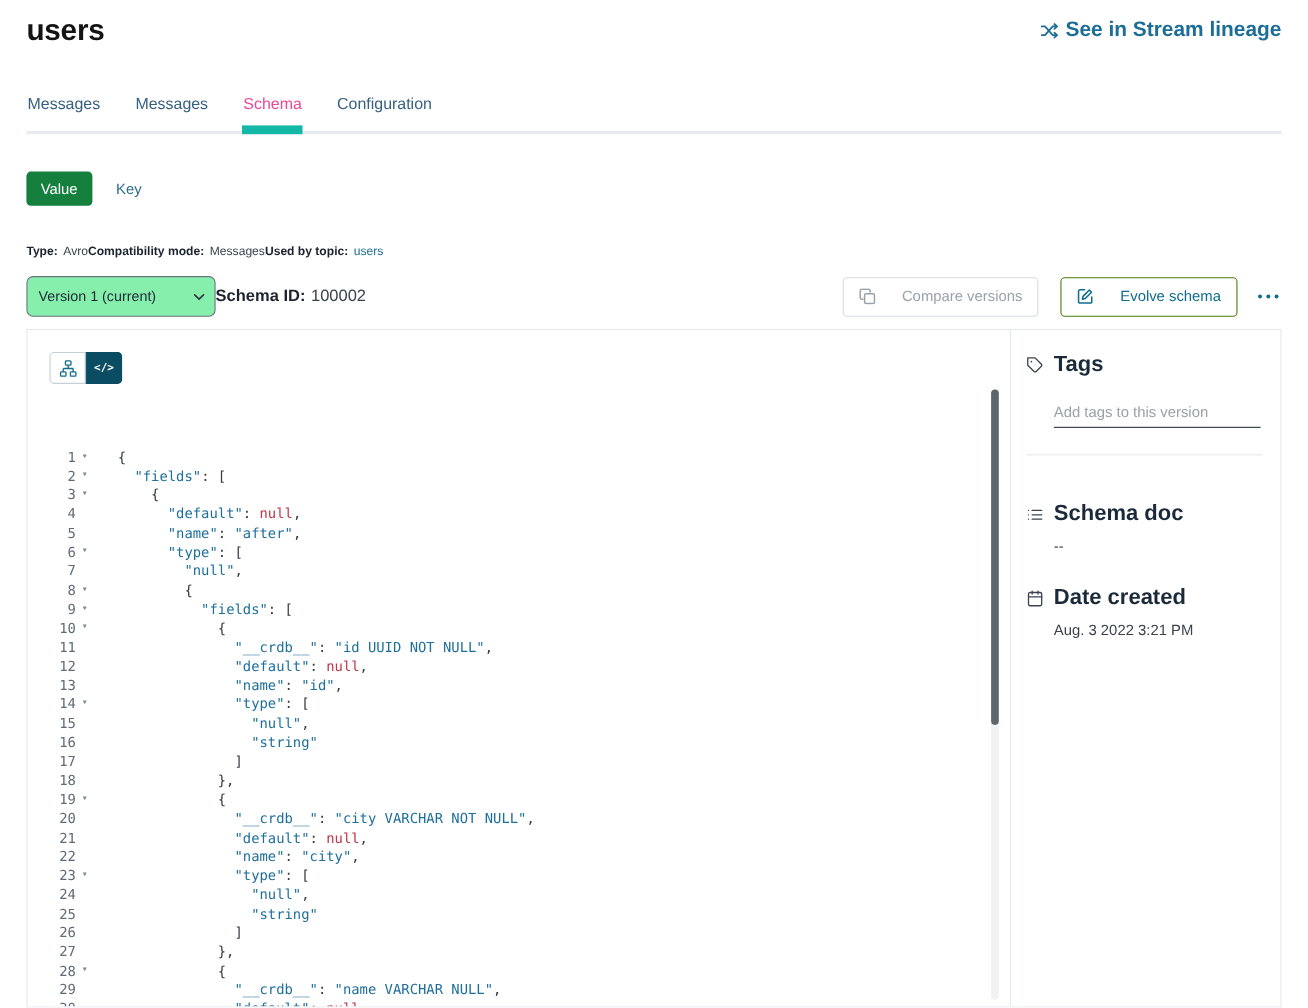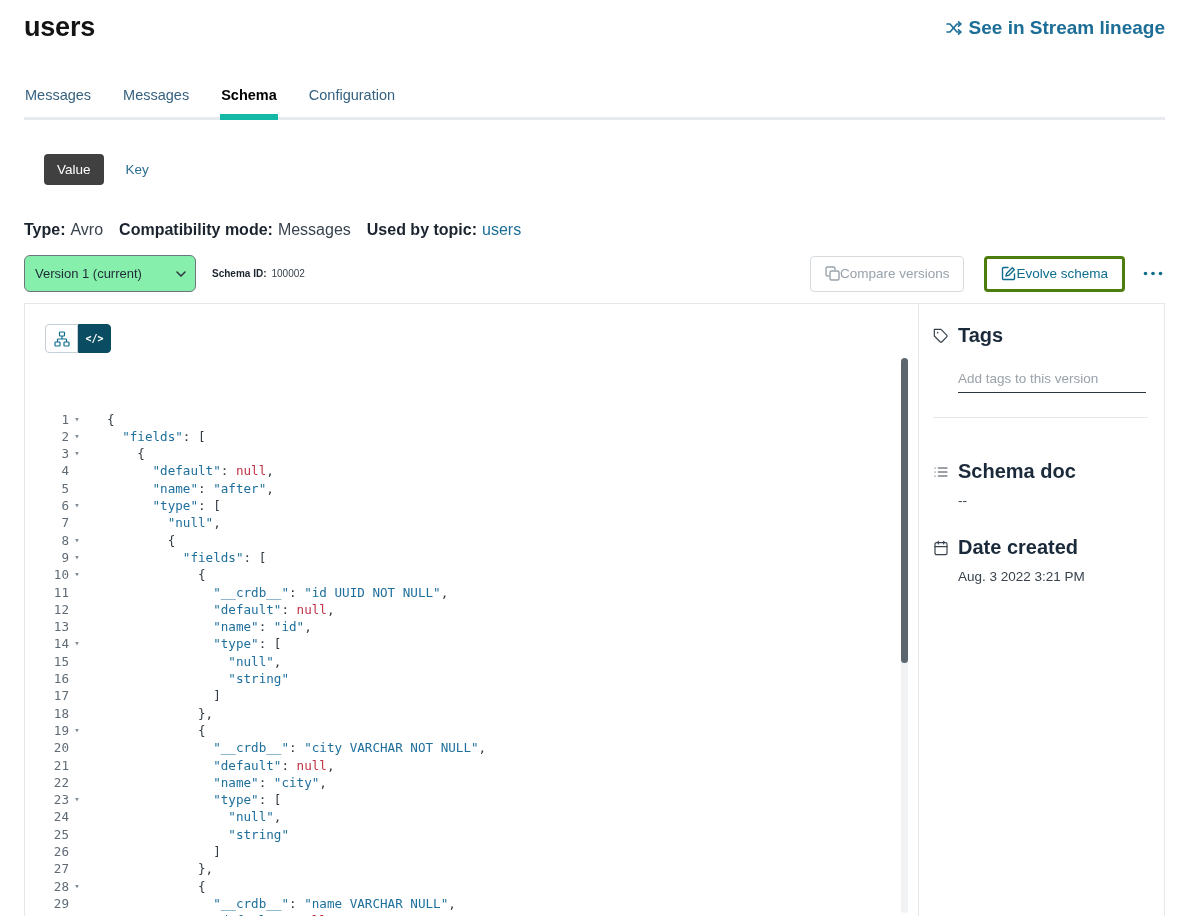--- a/index.html
+++ b/index.html
@@ -12,42 +12,42 @@
 
   
   .topbar { display: flex; justify-content: space-between; align-items: center; padding-top: 12px; }
   h1.title { font-size: 27px; font-weight: 700; color: #141414; letter-spacing: -0.2px; }
   .lineage-link { display: inline-flex; align-items: center; gap: 7px; color: #1c6e96; font-size: 19px; font-weight: 600; text-decoration: none; cursor: pointer; }
   .icon { display: inline-flex; align-items: center; }
 
   
   .tab-bar { display: flex; gap: 30px; margin-top: 44px; border-bottom: 3px solid #e7eaee; }
   .tab { font-size: 14.5px; color: #35607f; padding: 0 1px 11px; cursor: pointer; font-weight: 500; }
-  .tab.active { color: #000000; font-weight: 700; border-bottom: 6px solid #14b8a6; margin-bottom: -3px; }
+  .tab.active { color: #ec4899; font-weight: 400; border-bottom: 8px solid #14b8a6; margin-bottom: -3px; }
 
   
   .toggle-row { margin-top: 34px; display: flex; align-items: center; }
-  .btn-value { background: #404040; color: #fff; border: none; border-radius: 4px; padding: 8px 13px; font-size: 13.5px; font-family: inherit; cursor: pointer; margin-left: 20px; }
+  .btn-value { background: #15803d; color: #fff; border: none; border-radius: 4px; padding: 8px 13px; font-size: 13.5px; font-family: inherit; cursor: pointer; }
   .btn-key { background: none; border: none; color: #2c6e8e; font-size: 13.5px; margin-left: 22px; font-family: inherit; cursor: pointer; }
 
   
-  .meta-row { margin-top: 36px; font-size: 16px; display: flex; gap: 16px; align-items: baseline; }
+  .meta-row { margin-top: 36px; font-size: 11px; display: flex; align-items: baseline; }
   .meta-label { font-weight: 700; color: #1b242e; }
   .meta-value { color: #39434d; margin-left: 5px; }
   .topic-link { color: #1c6e96; text-decoration: none; cursor: pointer; margin-left: 5px; }
 
   
   .version-row { margin-top: 16px; display: flex; align-items: center; }
   .select-wrap { position: relative; width: 172px; }
   select { width: 100%; height: 37px; border: 1px solid #6c757d; border-radius: 6px; background: #86efac; font-family: Liberation Sans, sans-serif; font-size: 13px; color: #1f2a37; padding: 0 28px 0 10px; appearance: none; -webkit-appearance: none; -moz-appearance: none; cursor: pointer; }
   .select-chevron { position: absolute; right: 10px; top: 50%; transform: translateY(-50%); pointer-events: none; display: flex; color: #2b3440; }
-  .schema-id { margin-left: 16px; font-size: 10px; text-align: center; }
-  .btn { display: inline-flex; align-items: center; gap: 0; height: 36px; padding: 0 14px; border-radius: 4px; background: #fff; font-size: 13.5px; font-family: inherit; cursor: pointer; }
+  .schema-id { font-size: 15px; text-align: center; }
+  .btn { display: inline-flex; align-items: center; gap: 24px; height: 36px; padding: 0 14px; border-radius: 4px; background: #fff; font-size: 13.5px; font-family: inherit; cursor: pointer; }
   .btn-compare { margin-left: auto; border: 1px solid #d6dbe0; color: #98a2ab; }
-  .btn-evolve { margin-left: 20px; border: 3px solid #4d7c0f; color: #0e6c8c; font-weight: 500; }
+  .btn-evolve { margin-left: 20px; border: 1px solid #4d7c0f; color: #0e6c8c; font-weight: 500; }
   .btn-more { margin-left: 16px; border: none; background: none; color: #0e6c8c; display: flex; align-items: center; cursor: pointer; padding: 6px 2px; }
 
   
   .card { margin-top: 11px; display: flex; border: 1px solid #e4e8ec; height: 617px; overflow: hidden; background: #fff; }
   .code-pane { flex: 1 1 auto; min-width: 0; position: relative; border-right: 1px solid #e4e8ec; padding: 20px 0 0 20px; overflow: hidden; }
   .code-toolbar { display: inline-flex; }
   .tool-btn { width: 33px; height: 29px; display: inline-flex; align-items: center; justify-content: center; border: 1px solid #c7cfd6; background: #fff; color: #0e6c8c; cursor: pointer; }
   .tool-btn.first { border-radius: 4px 0 0 4px; }
   .tool-btn.selected { background: #0a4d63; border-color: #0a4d63; color: #fff; border-radius: 0 4px 4px 0; }
   .tool-code-glyph { font-family: "DejaVu Sans Mono", monospace; font-size: 10px; font-weight: 700; }

